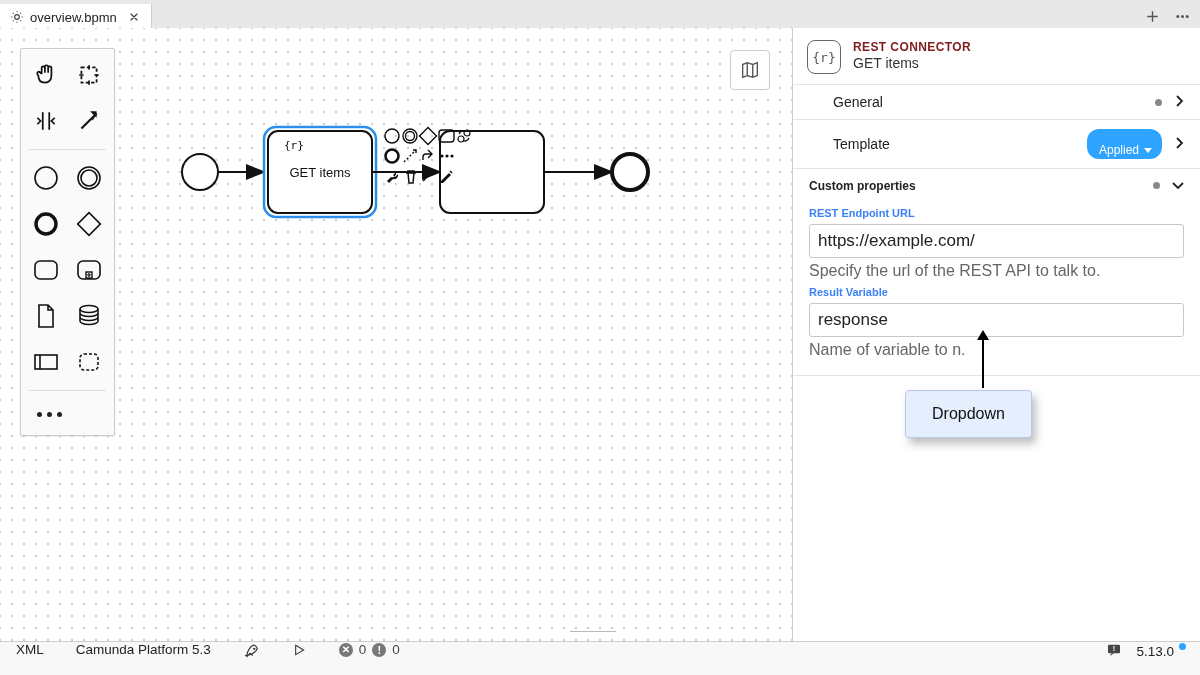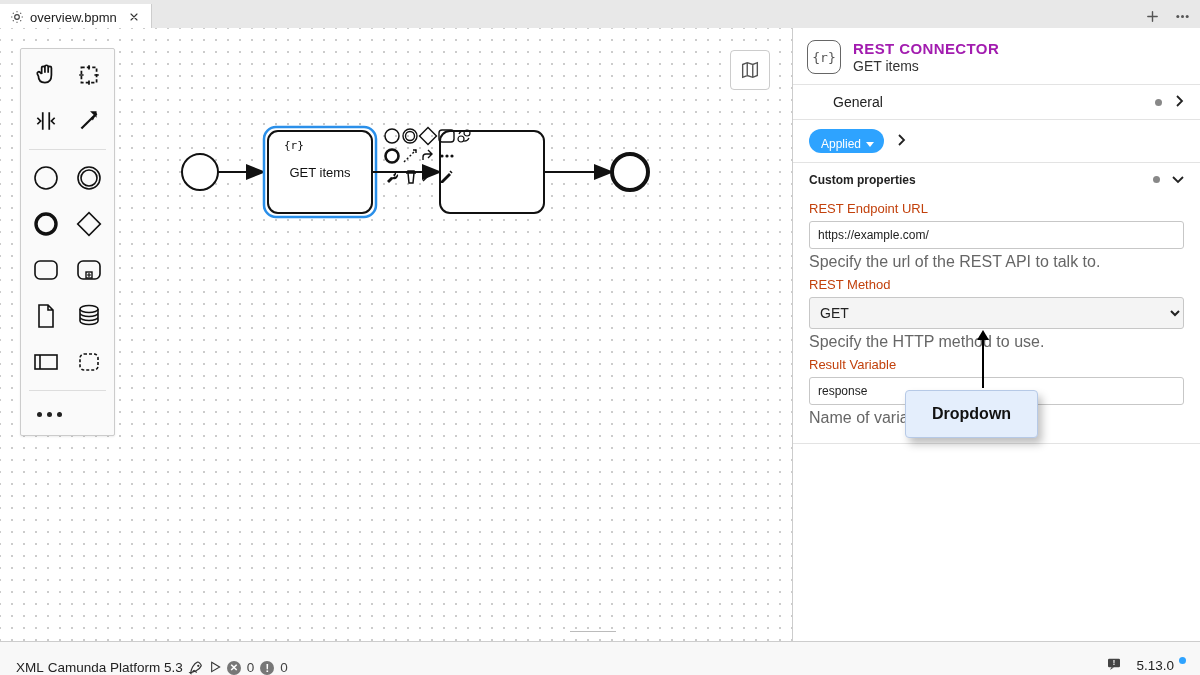--- a/index.html
+++ b/index.html
@@ -122,57 +122,57 @@
   }
   .props-header .hicon {
     width:34px; height:34px;
     border:1.5px solid #666;
     border-radius:8px;
     display:flex; align-items:center; justify-content:center;
     font-family:monospace;
     font-size:13px;
     color:#555;
   }
-  .props-header .htxt .t1 { font-size:15px; font-weight:700; letter-spacing:.4px; color:#a21caf; }
+  .props-header .htxt .t1 { font-size:12px; font-weight:700; letter-spacing:.4px; color:#7f1d1d; }
   .props-header .htxt .t2 { font-size:14px; color:#333; margin-top:1px;}
 
   .section-row {
     display:flex;
     align-items:center;
     padding:9px 16px;
     border-bottom:1px solid #e3e3e3;
     font-size:14px;
     cursor:pointer;
   }
   .section-row.first { border-top:1px solid #e3e3e3;}
   .section-row .label { flex:1; color:#222;margin-left:24px; }
   .section-row .dotmark { width:7px; height:7px; border-radius:50%; background:#888; margin-right:12px;}
   .section-row .chev { color:#333; }
   .badge-applied {
     background:#2ea3ff;
     color:#fff;
     font-size:12px;
-    padding:8px 10px 2px 12px;
+    padding:14px 10px 2px 12px;
     border-radius:12px;
     display:flex; align-items:center; gap:5px;
     margin-right:12px;
   }
   .badge-applied::after { content:""; border-left:4px solid transparent; border-right:4px solid transparent; border-top:5px solid #fff;}
 
   .section-body { padding:4px 16px 14px 16px; border-bottom:1px solid #e3e3e3;}
   .section-body .hrow { display:flex; align-items:center; padding:5px 0 8px 0;}
   .section-body .hrow .title { flex:1; font-size:12px; font-weight:700;}
   .section-body .hrow .dotmark { width:7px; height:7px; border-radius:50%; background:#888; margin-right:12px;}
   .section-body .hrow .chev { color:#333; }
   .field { margin:6px 0 2px 0;}
-  .field label { display:block; font-size:13px; color:#c2410c; margin-bottom:5px;}
+  .field label { display:block; font-size:11px; color:#3b82f6; margin-bottom:5px;font-weight:bold;}
   .field input[type="text"] {
     width:100%;
     padding:6px 8px;
-    font-size:12px;
+    font-size:17px;
     border:1px solid #c7c7c7;
     border-radius:3px;
     background:#fff;
     color:#222;
   }
   .field select {
     width:100%;
     padding:6px 6px;
     font-size:14px;
     border:1px solid #c7c7c7;
@@ -190,37 +190,36 @@
     z-index:50;
   }
   .callout .box {
     background:#e4eefc;
     border:1px solid #b6c9e6;
     border-radius:4px;
     padding:14px 26px;
     font-size:16px;
     color:#111;
     box-shadow:4px 6px 8px rgba(0,0,0,.25);
-    font-weight:bold;
   }
   .callout svg.arrow { position:absolute; left:66px; top:-60px; }
 
   
   .status {
     position:absolute;
     left:0; right:0; bottom:0;
     height:34px;
     background:#f8f8f8;
     border-top:1px solid var(--border-color);
     display:flex;
-    align-items:flex-end;
+    align-items:flex-start;
     padding:0 16px;
     font-size:13.5px;
     color:#222;
-    gap:4px;
+    gap:32px;
   }
   .status .xml { cursor:pointer;}
   .status .rocket, .status .play { width:16px; height:16px; cursor:pointer;}
   .status .counts { display:flex; align-items:center; gap:6px; color:#444;}
   .status .counts .ico { width:14px; height:14px; background:#777; border-radius:50%; display:inline-flex; align-items:center; justify-content:center; color:#fff; font-size:10px; font-weight:700;}
   .status .right { margin-left:auto; display:flex; align-items:center; gap:14px;}
   .status .ver { position:relative; padding-right:10px;}
   .status .ver::after { content:""; position:absolute; top:-1px; right:-2px; width:7px; height:7px; background:#2ea3ff; border-radius:50%;}
 
   
@@ -452,20 +451,21 @@
       <span class="label">General</span>
       <span class="dotmark"></span>
       <span class="chev">
         <svg width="10" height="12" viewBox="0 0 10 12">
             <path d="M3 1l5 5-5 5" fill="none" stroke="#222" stroke-width="1.8"></path>
           </svg>
       </span>
     </div>
 
     <div class="section-row">
+      <span class="label">Template</span>
       <span class="badge-applied">
           <span>Applied</span>
         </span>
       <span class="chev">
         <svg width="10" height="12" viewBox="0 0 10 12">
             <path d="M3 1l5 5-5 5" fill="none" stroke="#222" stroke-width="1.8"></path>
           </svg>
       </span>
     </div>
 
@@ -479,27 +479,20 @@
             </svg>
         </span>
       </div>
 
       <div class="field">
         <label>REST Endpoint URL</label>
         <input type="text" value="https://example.com/" style="">
         <div class="hint">Specify the url of the REST API to talk to.</div>
       </div>
 
-      <div class="field">
-        <label>REST Method</label>
-        <select>
-          <option>GET</option>
-        </select>
-        <div class="hint">Specify the HTTP method to use.</div>
-      </div>
 
       <div class="field">
         <label>Result Variable</label>
         <input type="text" value="response" style="">
         <div class="hint">Name of variable to                                                 n.</div>
       </div>
     </div>
   </div>
 </div>
 

